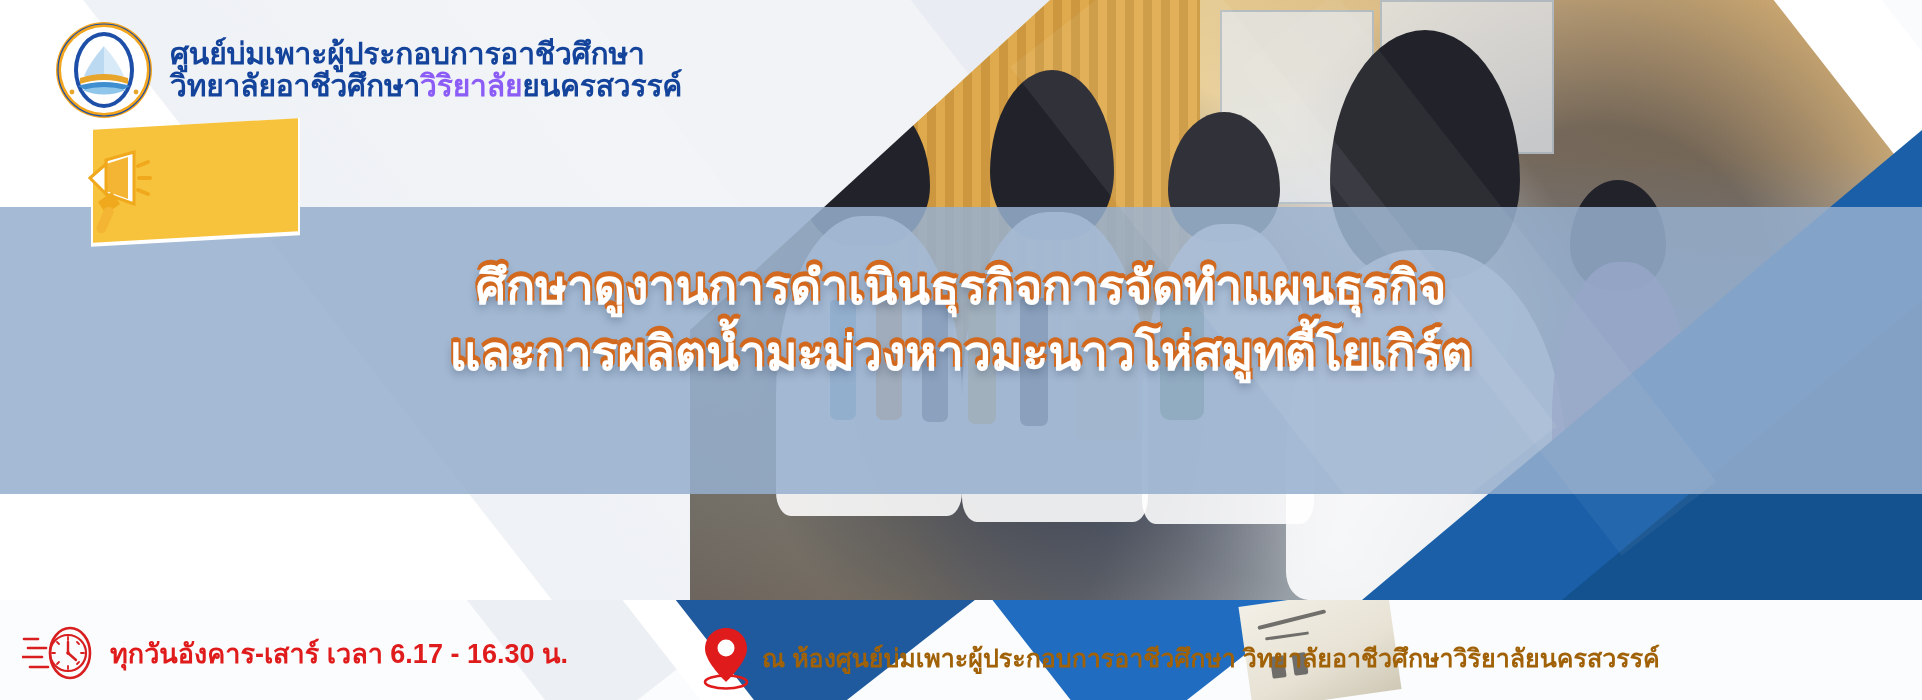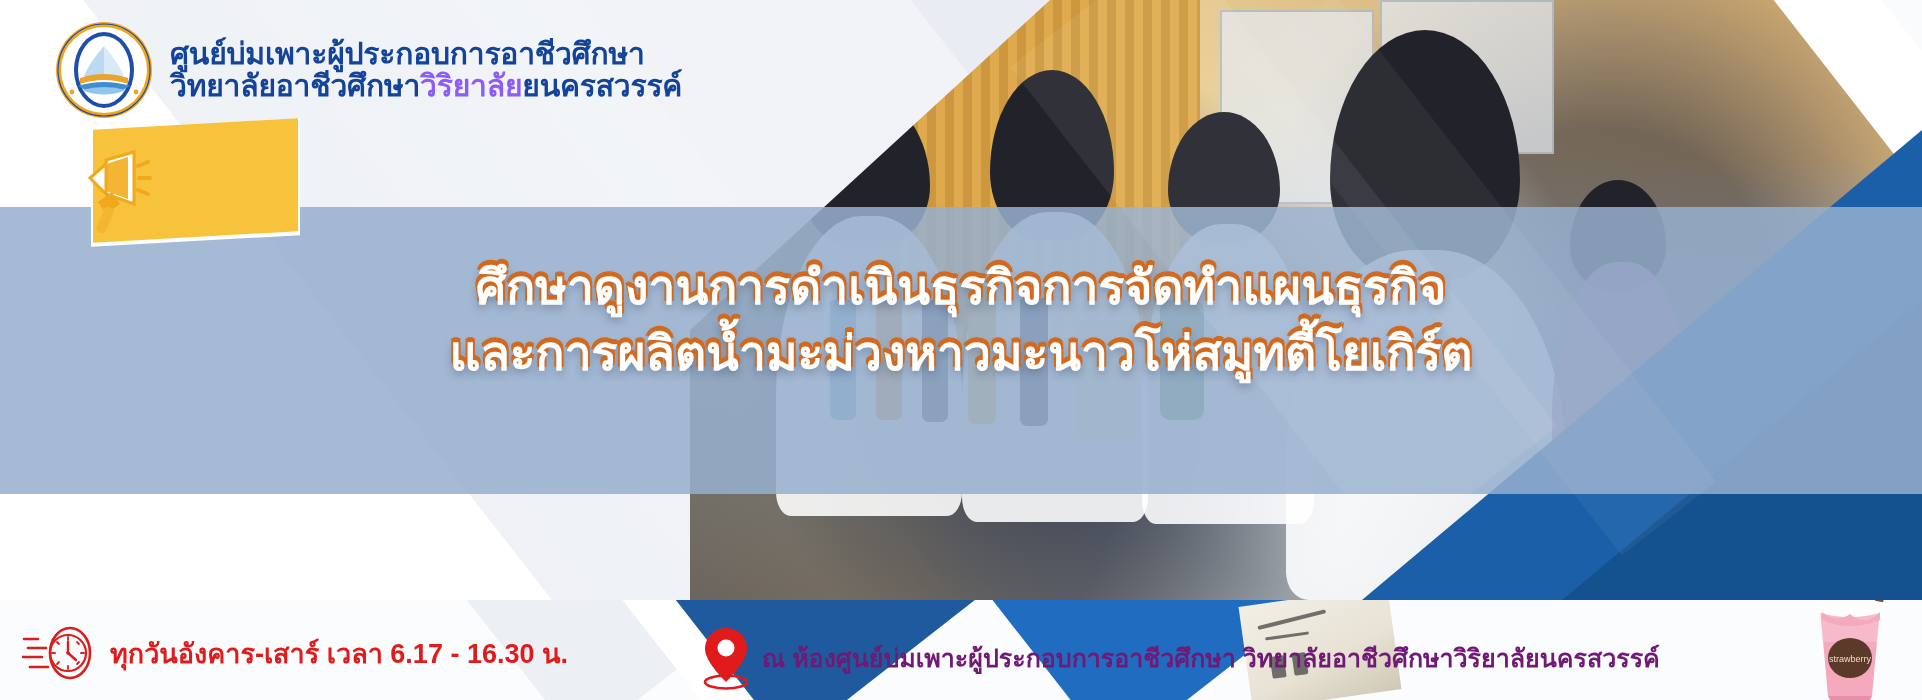--- a/index.html
+++ b/index.html
@@ -150,21 +150,21 @@
   .f-white-slash{position:absolute;left:560px;top:-80px;width:42px;height:300px;background:#ffffff;transform:rotate(-38deg);transform-origin:top left;}
   .f-photo{position:absolute;left:1245px;top:-4px;width:150px;height:104px;
     background:linear-gradient(160deg,#f2efe6 0%,#e7e2d4 60%,#cfc8b6 100%);
     transform:rotate(-8deg);}
   .f-photo-line{position:absolute;background:#3a3a3a;border-radius:2px;opacity:.7;}
 
   .f-item{position:absolute;display:flex;align-items:center;gap:10px;z-index:14;}
   .f-left{left:22px;top:26px;}
   .f-right{left:700px;top:26px;}
   .f-text{font-size:27px;font-weight:bold;color:#e01b1b;white-space:nowrap;}
-  .f-text-right{font-size:25px;font-weight:bold;color:#701a75;white-space:nowrap;}
+  .f-text-right{font-size:25px;font-weight:bold;color:#a16207;white-space:nowrap;}
 
   .clock-ico{width:78px;height:54px;flex:0 0 auto;}
   .pin-ico{width:52px;height:64px;flex:0 0 auto;}
   .smoothie{position:absolute;right:14px;bottom:0;width:116px;height:150px;z-index:15;}
 </style>
 </head>
 <body>
 
 <div id="banner">
 
@@ -304,32 +304,15 @@
       <div class="pin-ico">
         <svg viewBox="0 0 52 64" width="52" height="64">
           <path d="M26 2 C14 2 5 11 5 23 C5 36 26 56 26 56 C26 56 47 36 47 23 C47 11 38 2 26 2 Z" fill="#e01b1b"></path>
           <circle cx="26" cy="22" r="8.5" fill="#ffffff"></circle>
           <ellipse cx="26" cy="56" rx="21" ry="6.5" fill="none" stroke="#e01b1b" stroke-width="2.6"></ellipse>
         </svg>
       </div>
       <div class="f-text-right">ณ ห้องศูนย์บ่มเพาะผู้ประกอบการอาชีวศึกษา วิทยาลัยอาชีวศึกษาวิริยาลัยนครสวรรค์</div>
     </div>
 
-    <div class="smoothie">
-      <svg viewBox="0 0 116 150" width="116" height="150">
-        <path d="M28 58 L88 58 L80 146 L36 146 Z" fill="#f4a9bd"></path>
-        <path d="M28 58 L88 58 L85 92 L31 92 Z" fill="#f9c9d7" opacity=".55"></path>
-        <path d="M24 48 Q34 38 46 44 Q56 34 68 42 Q82 36 92 50 L92 62 Q58 72 24 62 Z" fill="#fdfdfd"></path>
-        <path d="M30 62 Q44 74 58 64 Q74 78 88 62 L88 70 Q58 82 30 70 Z" fill="#f4a9bd"></path>
-        <circle cx="40" cy="36" r="9" fill="#fbfbfb"></circle>
-        <circle cx="58" cy="28" r="10" fill="#fbfbfb"></circle>
-        <circle cx="76" cy="36" r="9" fill="#fbfbfb"></circle>
-        <path d="M52 16 L60 16 L64 26 Q58 32 52 26 Z" fill="#e0334e"></path>
-        <circle cx="57" cy="14" r="4" fill="#3f8f3f"></circle>
-        <path d="M86 6 L100 6 L96 52 L88 52 Z" fill="#7a4a3a" transform="rotate(12 92 28)"></path>
-        <ellipse cx="58" cy="108" rx="22" ry="20" fill="#5b3a2a"></ellipse>
-        <text x="58" y="112" font-family="Liberation Sans, sans-serif" font-size="9" fill="#f6d8c8" text-anchor="middle">strawberry</text>
-        <path d="M36 146 L80 146 L78 150 L38 150 Z" fill="#e890a8"></path>
-      </svg>
-    </div>
   </div>
 
 </div>
 
 </body></html>

